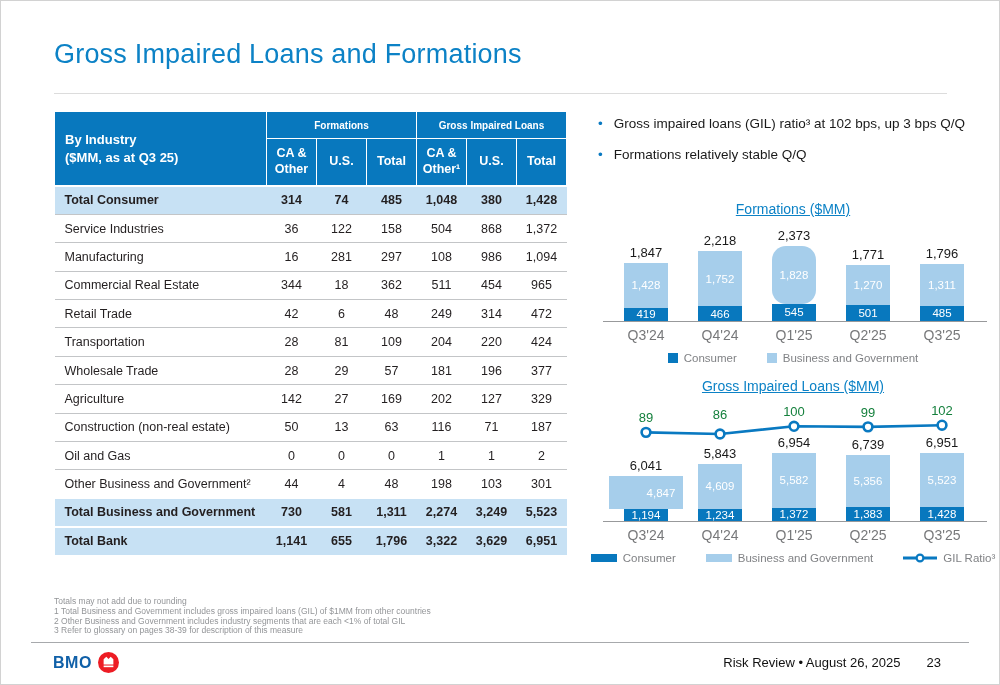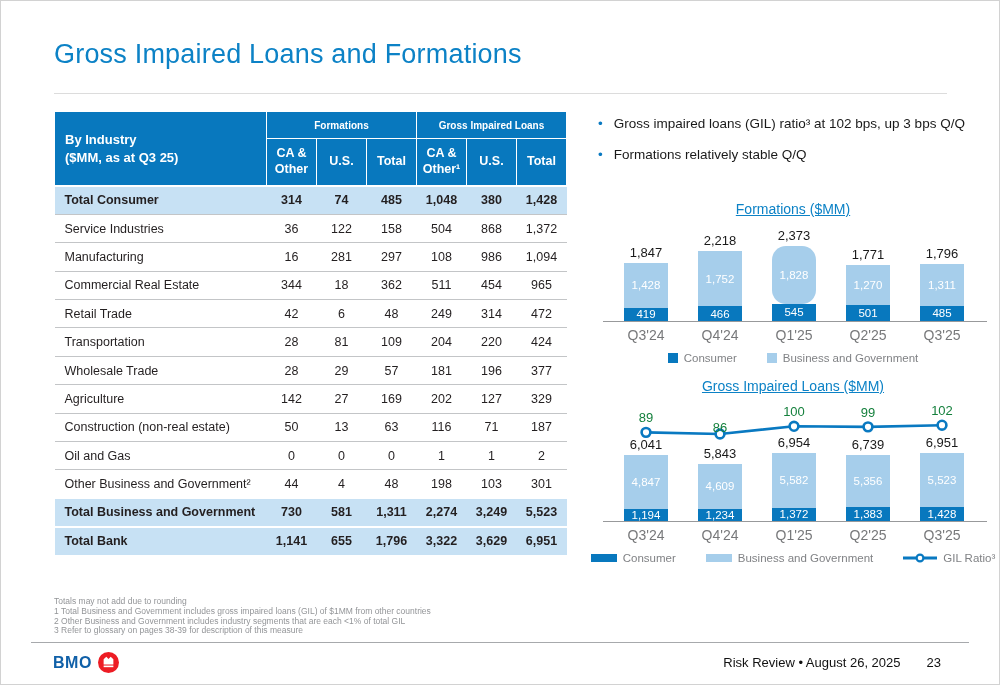--- a/index.html
+++ b/index.html
@@ -274,21 +274,21 @@
         </div>
       </div>
   </div>
 
   <div class="chart" id="chart-1">
     <div class="chart-title">Gross Impaired Loans ($MM)</div>
     <div class="plot">
         <div class="axis"></div>
         <div class="colwrap" style="left: 0px; width: 74px;">
           <div class="total-label">6,041</div>
-          <div class="seg" style="background: rgb(166, 206, 235); height: 54px;">4,847</div>
+          <div class="seg" style="background: rgb(166, 206, 235); height: 33px; padding-left: 30px;">4,847</div>
           <div class="seg" style="background: rgb(8, 120, 190); height: 11.7px;">1,194</div>
         </div>
         <div class="colwrap" style="left: 74px; width: 74px;">
           <div class="total-label">5,843</div>
           <div class="seg" style="background: rgb(166, 206, 235); height: 45.2px;">4,609</div>
           <div class="seg" style="background: rgb(8, 120, 190); height: 12.1px;">1,234</div>
         </div>
         <div class="colwrap" style="left: 148px; width: 74px;">
           <div class="total-label">6,954</div>
           <div class="seg" style="background: rgb(166, 206, 235); height: 54.7px;">5,582</div>
@@ -306,21 +306,21 @@
         </div>
         <svg width="370" height="118" class="line-svg">
           <polyline points="37,29.35 111,31 185,23.299999999999997 259,23.85 333,22.2" fill="none" stroke="#0979c1" stroke-width="2.6"></polyline>
           <circle cx="37" cy="29.35" r="4.4" fill="#fff" stroke="#0979c1" stroke-width="2.6"></circle>
           <circle cx="111" cy="31" r="4.4" fill="#fff" stroke="#0979c1" stroke-width="2.6"></circle>
           <circle cx="185" cy="23.299999999999997" r="4.4" fill="#fff" stroke="#0979c1" stroke-width="2.6"></circle>
           <circle cx="259" cy="23.85" r="4.4" fill="#fff" stroke="#0979c1" stroke-width="2.6"></circle>
           <circle cx="333" cy="22.2" r="4.4" fill="#fff" stroke="#0979c1" stroke-width="2.6"></circle>
         </svg>
         <div class="ratio-label" style="left: 0px; width: 74px; top: 7.35px;">89</div>
-        <div class="ratio-label" style="left: 74px; width: 74px; top: 17px;">86</div>
+        <div class="ratio-label" style="left: 74px; width: 74px; top: 4px;">86</div>
         <div class="ratio-label" style="left: 148px; width: 74px; top: 1.3px;">100</div>
         <div class="ratio-label" style="left: 222px; width: 74px; top: 1.85px;">99</div>
         <div class="ratio-label" style="left: 296px; width: 74px; top: 0.2px;">102</div>
       </div>
     <div class="cats">
         <div class="cat">Q3'24</div>
         <div class="cat">Q4'24</div>
         <div class="cat">Q1'25</div>
         <div class="cat">Q2'25</div>
         <div class="cat">Q3'25</div>

